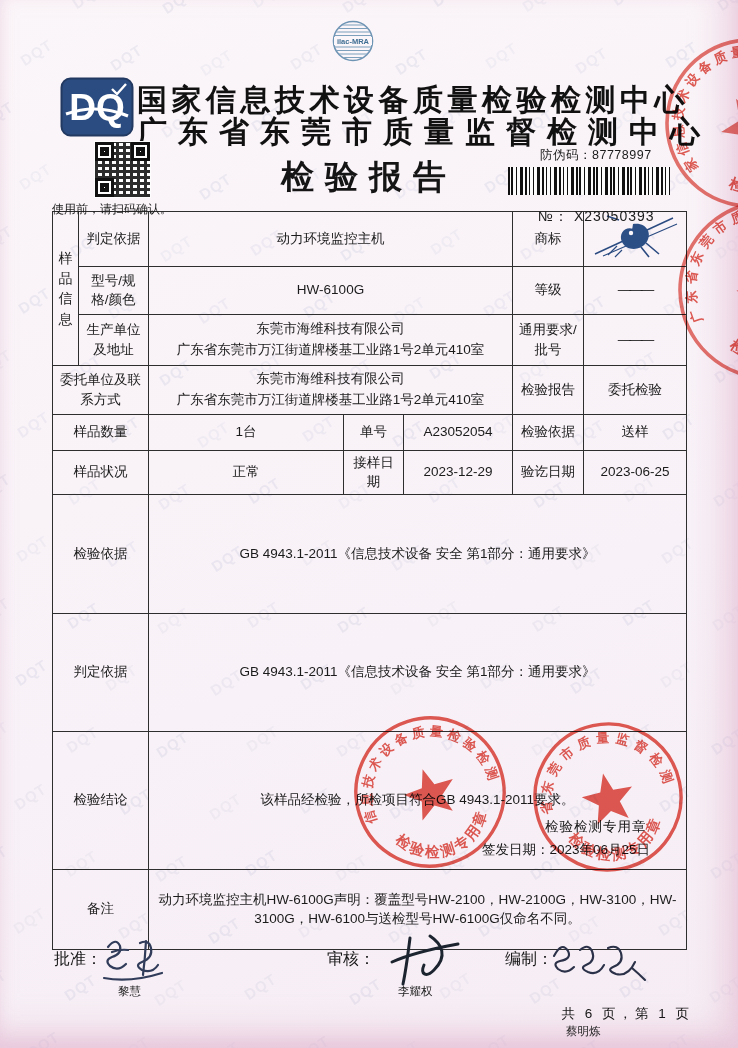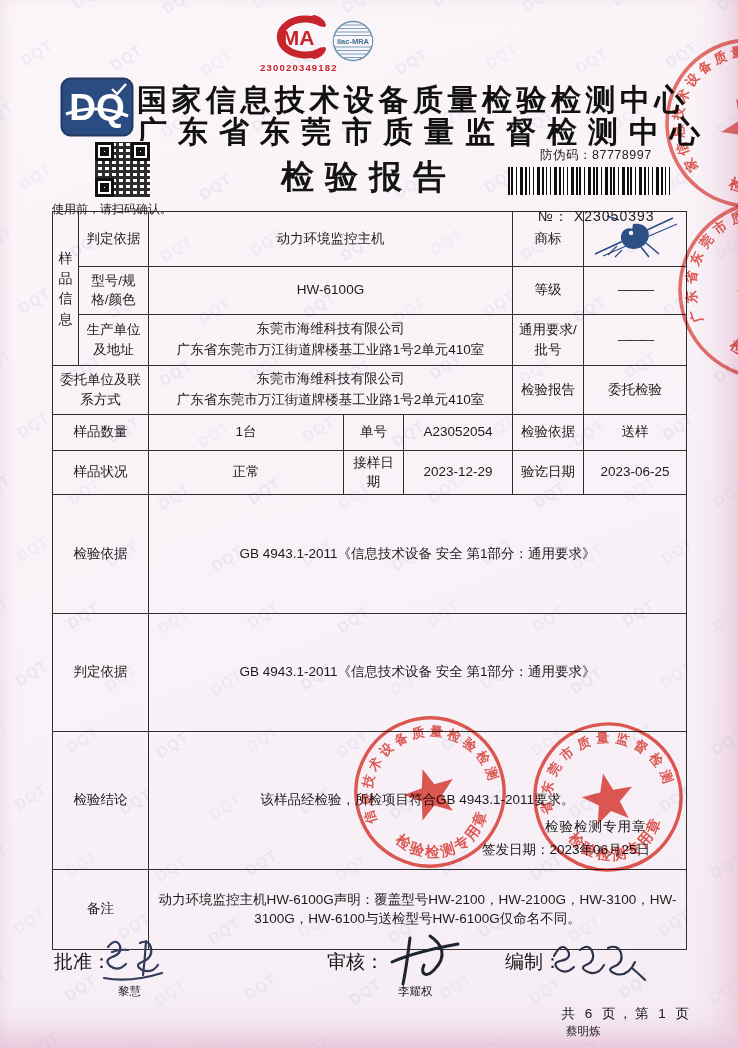--- a/index.html
+++ b/index.html
@@ -51,21 +51,21 @@
   td.two-line div{line-height:1.5;}
   td.dash{letter-spacing:-2px;color:#222;}
   
   svg.stamp{position:absolute;z-index:3;mix-blend-mode:multiply;opacity:.9;}
   .ringtext{font-size:13px;font-weight:700;letter-spacing:4px;fill:#df4a40;}
   .ringtext2{font-size:13px;font-weight:700;letter-spacing:5.5px;fill:#df4a40;}
   .captext{font-size:14.5px;font-weight:800;letter-spacing:2.5px;fill:#df4a40;}
   .caption-print{left:545px;top:818px;font-size:13.5px;z-index:2;letter-spacing:1px;color:#181818;}
   .issue-date{left:482px;top:841px;font-size:13.5px;z-index:2;color:#181818;}
   
-  .sig-label{font-size:19px;z-index:2;color:#161616;}
+  .sig-label{font-size:16px;z-index:2;color:#161616;}
   .sig-name{font-size:11.5px;z-index:2;color:#222;}
   svg.sig{position:absolute;z-index:2;}
   .page-info{right:46px;top:1005px;font-size:13.5px;letter-spacing:3px;z-index:2;color:#161616;}
 </style>
 </head>
 <body>
 
 <div class="page">
   <div class="watermarks">
       <span style="left: -34px; top: -18px; opacity: 0.22;">DQT</span>
@@ -216,28 +216,20 @@
       <span style="left: 26px; top: 1036px; opacity: 0.34;">DQT</span>
       <span style="left: 116px; top: 1041px; opacity: 0.22;">DQT</span>
       <span style="left: 206px; top: 1046px; opacity: 0.28;">DQT</span>
       <span style="left: 296px; top: 1040px; opacity: 0.34;">DQT</span>
       <span style="left: 386px; top: 1045px; opacity: 0.22;">DQT</span>
       <span style="left: 476px; top: 1039px; opacity: 0.28;">DQT</span>
       <span style="left: 566px; top: 1044px; opacity: 0.34;">DQT</span>
       <span style="left: 656px; top: 1038px; opacity: 0.22;">DQT</span>
     </div>
 
-  <div class="abs cma">
-    <svg width="62" height="46" viewBox="0 0 62 46">
-      <path d="M53,9 A25,18 0 1 0 53,37" fill="none" stroke="#c8242b" stroke-width="7" stroke-linecap="round"></path>
-      <path d="M46,3 q8,2 10,8 M46,43 q8,-2 10,-8" fill="none" stroke="#c8242b" stroke-width="4" stroke-linecap="round"></path>
-      <text x="30" y="31" text-anchor="middle" font-size="21" font-weight="800" fill="#c8242b">MA</text>
-    </svg>
-    <div class="cma-code">230020349182</div>
-  </div>
 
   <div class="abs ilac">
     <svg width="42" height="42" viewBox="0 0 42 42">
       <defs>
           <clipPath id="ilacclip">
             <circle cx="21" cy="21" r="19"></circle>
           </clipPath>
         </defs>
       <circle cx="21" cy="21" r="19.5" fill="none" stroke="#6e94b4" stroke-width="1.6"></circle>
       <g clip-path="url(#ilacclip)" stroke="#7da0bd" stroke-width="1.2">

